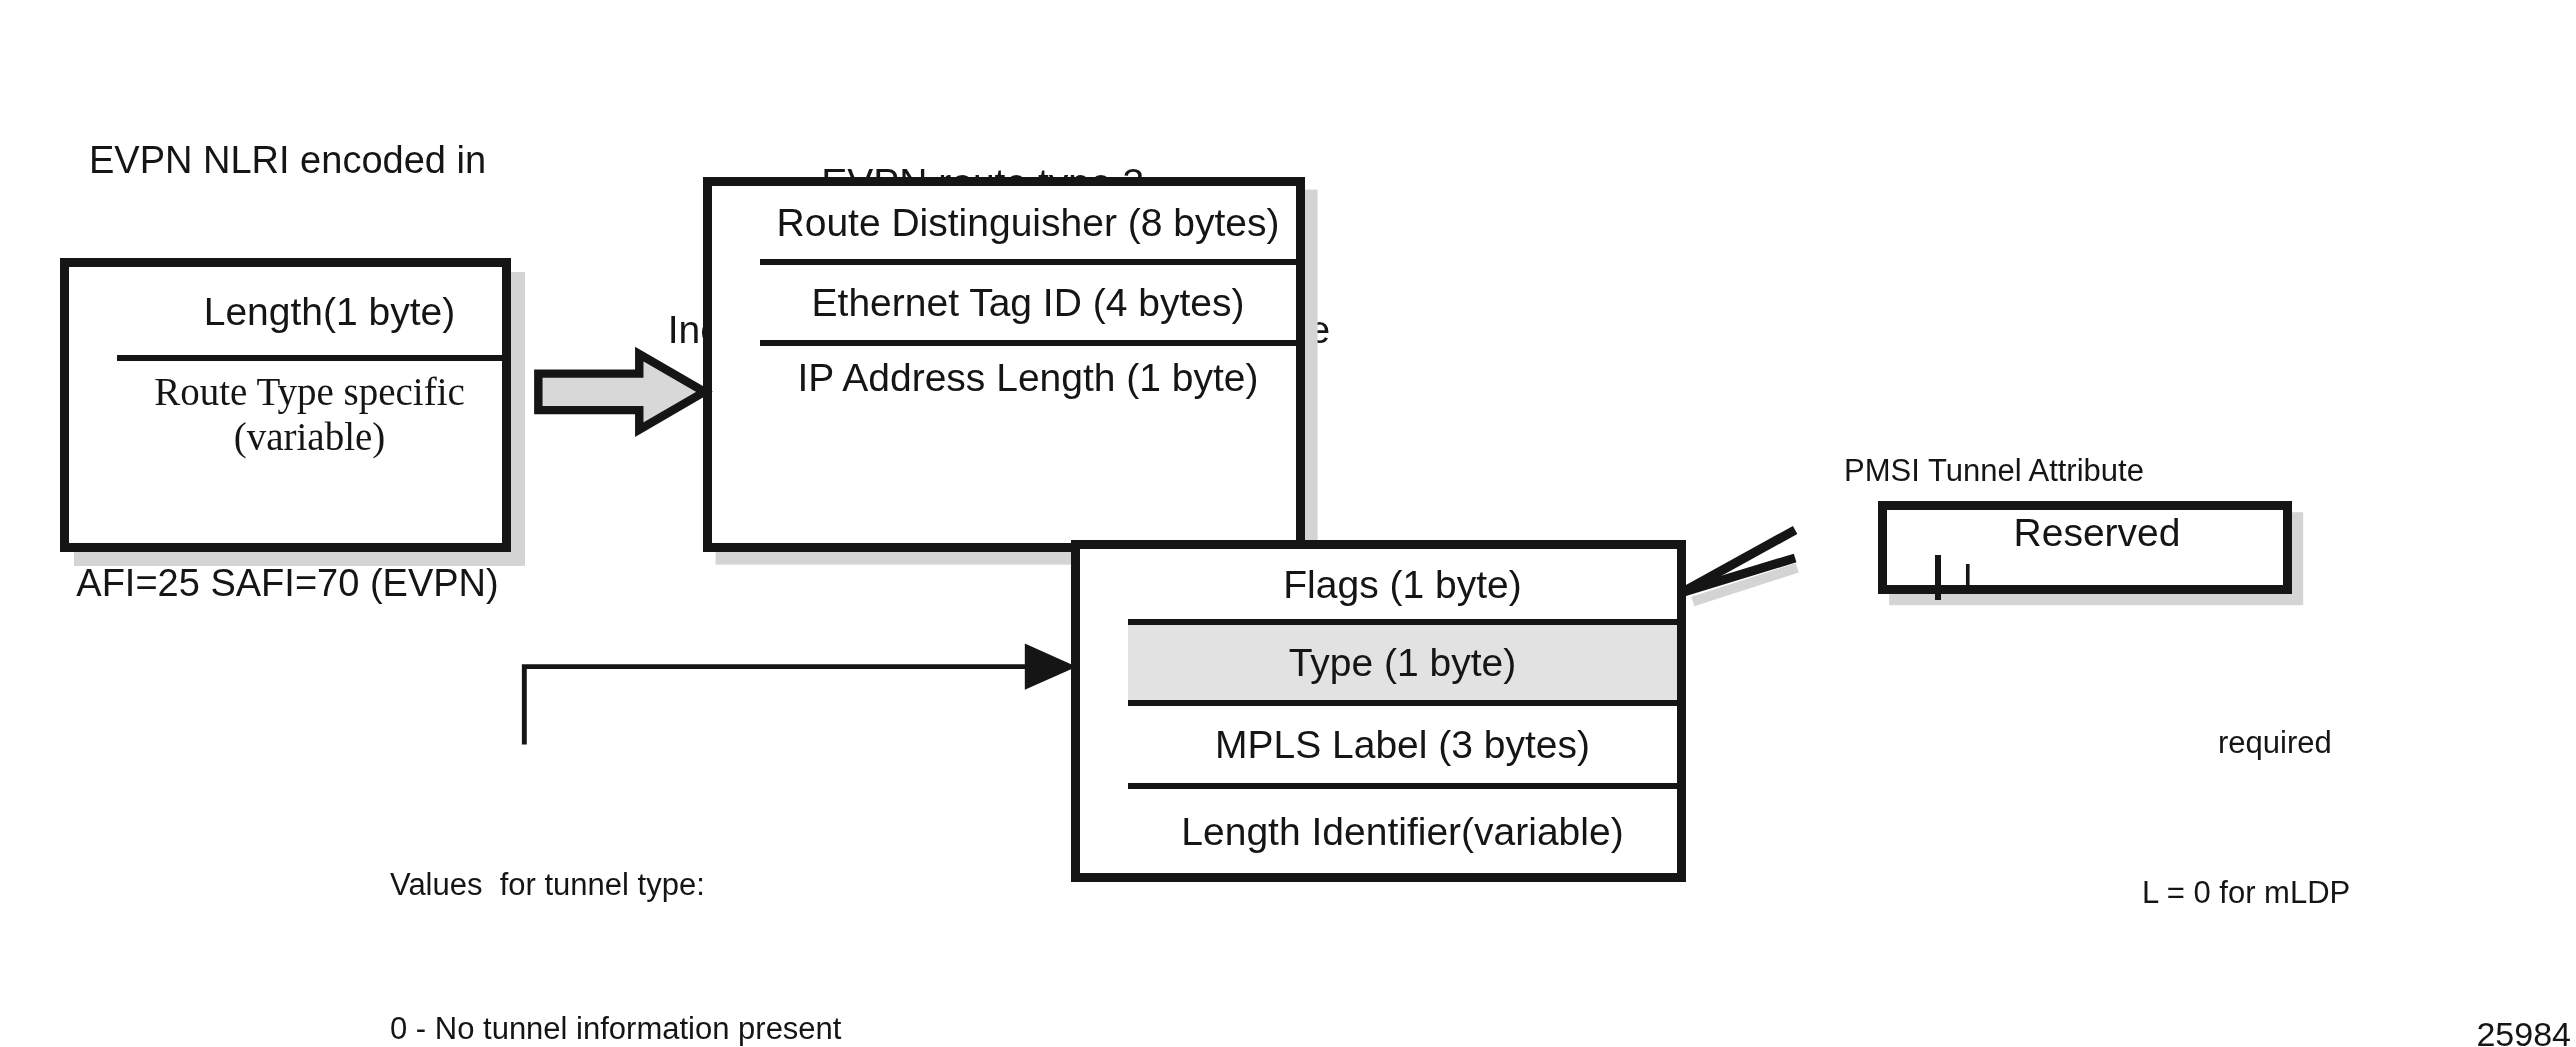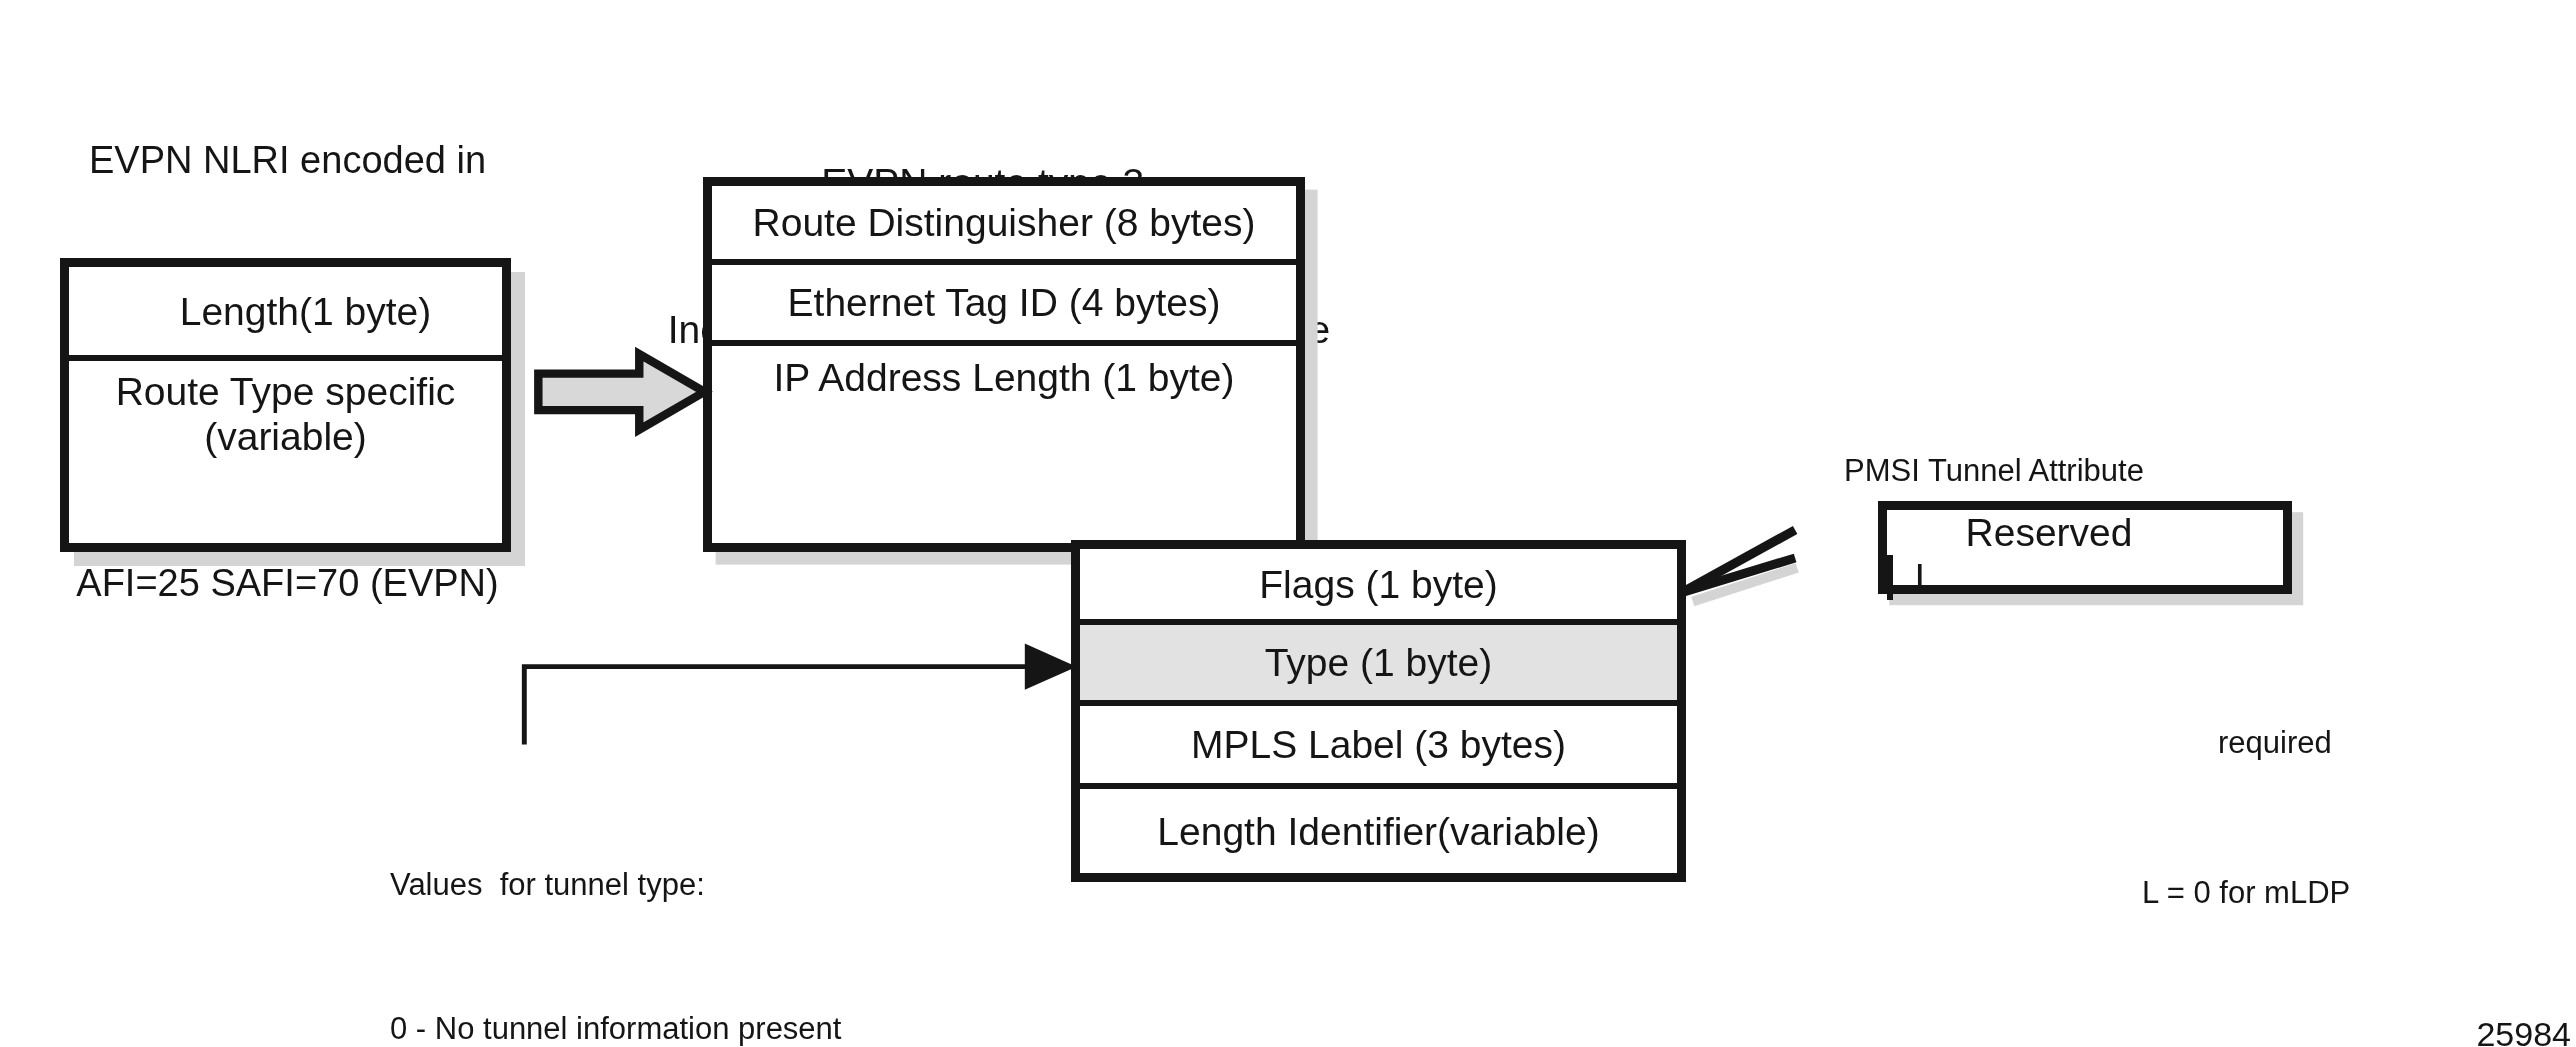--- a/index.html
+++ b/index.html
@@ -17,20 +17,21 @@
     color:var(--ink);
     overflow:hidden;
   }
   .box{
     position:absolute;
     border:9px solid var(--ink);
     background:#ffffff;
     box-sizing:border-box;
     display:flex;
     flex-direction:column;
+    padding-left:48px;
   }
   .row{
     box-sizing:border-box;
     display:flex;
     align-items:center;
     justify-content:center;
     text-align:center;
     font-size:39px;
     line-height:45px;
     white-space:pre-line;
@@ -61,21 +62,21 @@
     <div>AFI=25 SAFI=70 (EVPN)</div>
   </div>
 
   <div class="caption center" style="left:596px;top:60px;width:806px;line-height:49px;font-size:39px;">
     <div>EVPN route type 3 –</div>
     <div>Inclusive Multicast Ethernet Tag Route</div>
   </div>
 
   <div class="box zlow" style="left:60px;top:258px;width:451px;height:294px;box-shadow:14px 14px 0 0 var(--shadow);">
     <div class="row" style="height:88px;margin-left:40px;">Length(1 byte)</div>
-    <div class="row" style="height:112px;">Route Type specific
+    <div class="row" style="height:112px;font-family:Liberation Serif, serif;">Route Type specific
 (variable)</div>
   </div>
 
   <div class="box zlow" style="left:703px;top:177px;width:602px;height:375px;box-shadow:12.6px 12.6px 0 0 var(--shadow);">
     <div class="row" style="height:73px;">Route Distinguisher (8 bytes)</div>
     <div class="row" style="height:81px;">Ethernet Tag ID (4 bytes)</div>
     <div class="row" style="height:69px;">IP Address Length (1 byte)</div>
   </div>
 
   <div class="box zmid" style="left:1071px;top:540px;width:615px;height:342px;">

